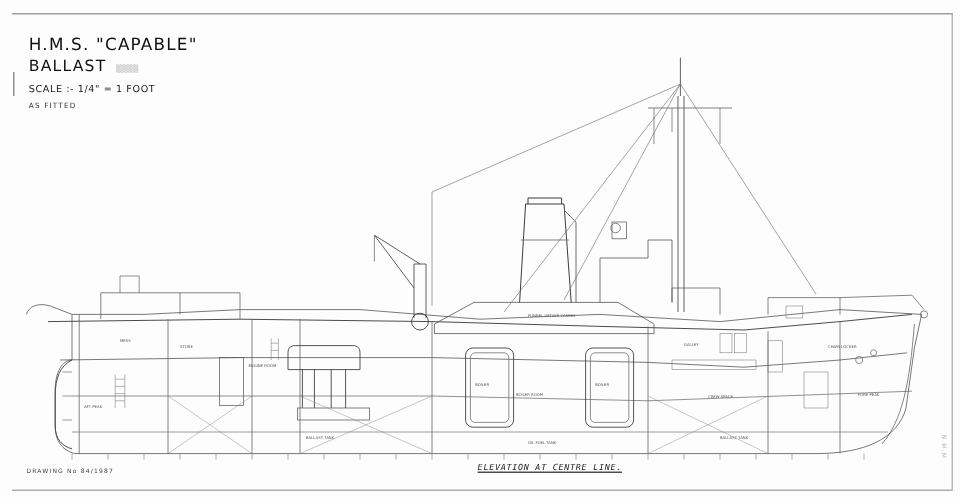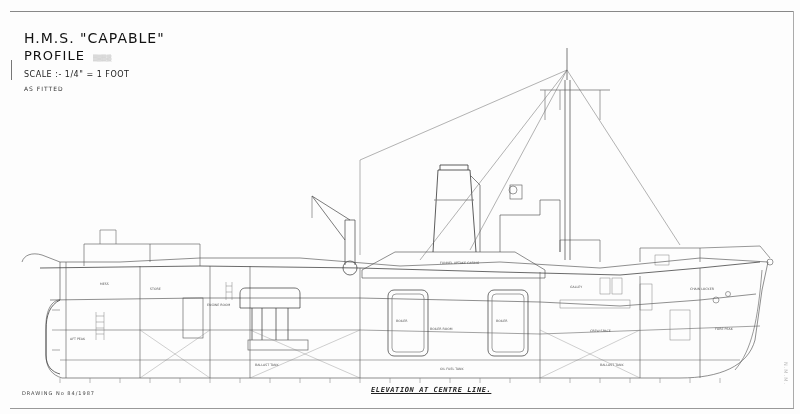--- a/index.html
+++ b/index.html
@@ -10,38 +10,38 @@
   .border-bottom { position: absolute; left: 10px; top: 408px; width: 784px; height: 1px; background: #999; }
   .border-left { position: absolute; left: 11px; top: 60px; width: 1px; height: 20px; background: #777; }
   .border-right { position: absolute; left: 793px; top: 11px; width: 1px; height: 397px; background: #aaa; }
   .title-block { position: absolute; left: 24px; top: 30px; }
   .title { font-size: 14px; letter-spacing: 1px; color: #111; font-family: "DejaVu Sans", sans-serif; margin: 0; line-height: 16px; }
   .subtitle { font-size: 13px; letter-spacing: 1px; color: #111; margin: 2px 0 0 0; line-height: 16px; }
   .subtitle-note { font-size: 6px; color: #bbb; margin-left: 8px; letter-spacing: 0; }
   .scale { font-size: 8px; letter-spacing: 0.5px; color: #222; margin-top: 4px; }
   .fitted { font-size: 6px; letter-spacing: 1px; color: #333; margin-top: 6px; }
   .drawing-no { position: absolute; left: 22px; top: 390px; font-size: 5px; letter-spacing: 1px; color: #444; }
-  .caption { position: absolute; left: 371px; top: 386px; font-size: 7px; font-style: italic; letter-spacing: 0.6px;
-             text-decoration: underline; color: #222; font-family: "DejaVu Sans Mono", monospace; font-weight: bold; }
+  .caption { position: absolute; left: 398px; top: 386px; font-size: 7px; font-style: italic; letter-spacing: 0.6px;
+             text-decoration: underline; color: #222; font-family: "DejaVu Sans Mono", monospace; font-weight: normal; }
   .side-ref { position: absolute; left: 783px; top: 362px; font-size: 5px; color: #bbb; writing-mode: vertical-rl; letter-spacing: 1px; }
   svg.ship { position: absolute; left: 0; top: 0; }
   .lbl { font-size: 3.2px; fill: #555; font-family: "DejaVu Sans", sans-serif; }
 </style>
 </head>
 <body>
 
 <div class="sheet">
   <div class="border-top"></div>
   <div class="border-left"></div>
   <div class="border-right"></div>
   <div class="border-bottom"></div>
 
   <div class="title-block">
     <p class="title">H.M.S. "CAPABLE"</p>
-    <p class="subtitle"><span>PROFILE</span><span class="subtitle-note">▒▒▒▒</span></p>
+    <p class="subtitle"><span>BALLAST</span><span class="subtitle-note">▒▒▒▒</span></p>
     <div class="scale">SCALE :- 1/4" = 1 FOOT</div>
     <div class="fitted">AS FITTED</div>
   </div>
 
   <svg class="ship" width="800" height="414" viewBox="0 0 800 414">
     <g fill="none" stroke="#444" stroke-width="0.6">
 
       <path d="M22,262 C24,255 32,252 42,255 L60,262 L60,300 C52,300 46,310 46,325 L46,355 C46,368 52,375 62,378 L680,378 C720,378 748,366 755,340 L762,290 L768,262 L700,258 L600,268 L500,262 L400,266 L300,258 L200,258 L120,262 L60,262"></path>
 
       <path d="M40,268 L200,266 L360,268 L500,272 L620,275 L700,268 L760,262" stroke-width="0.8"></path>

